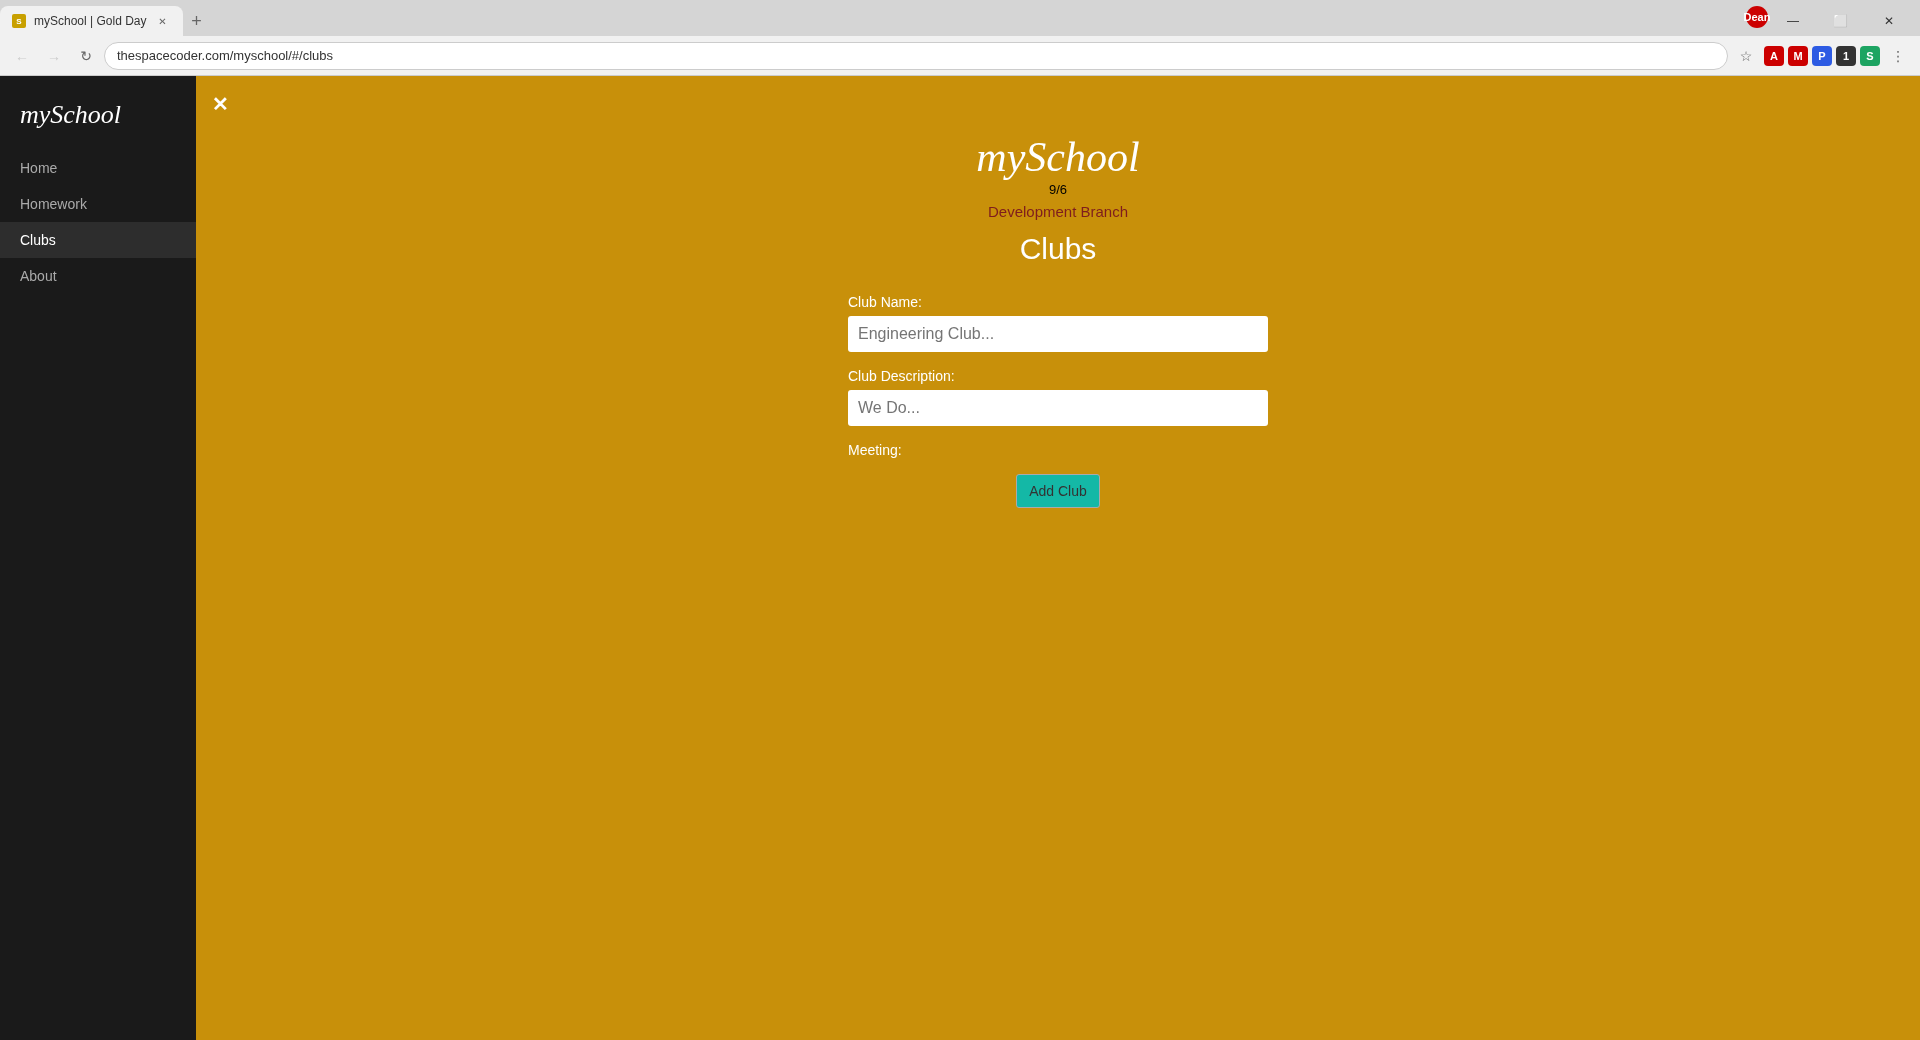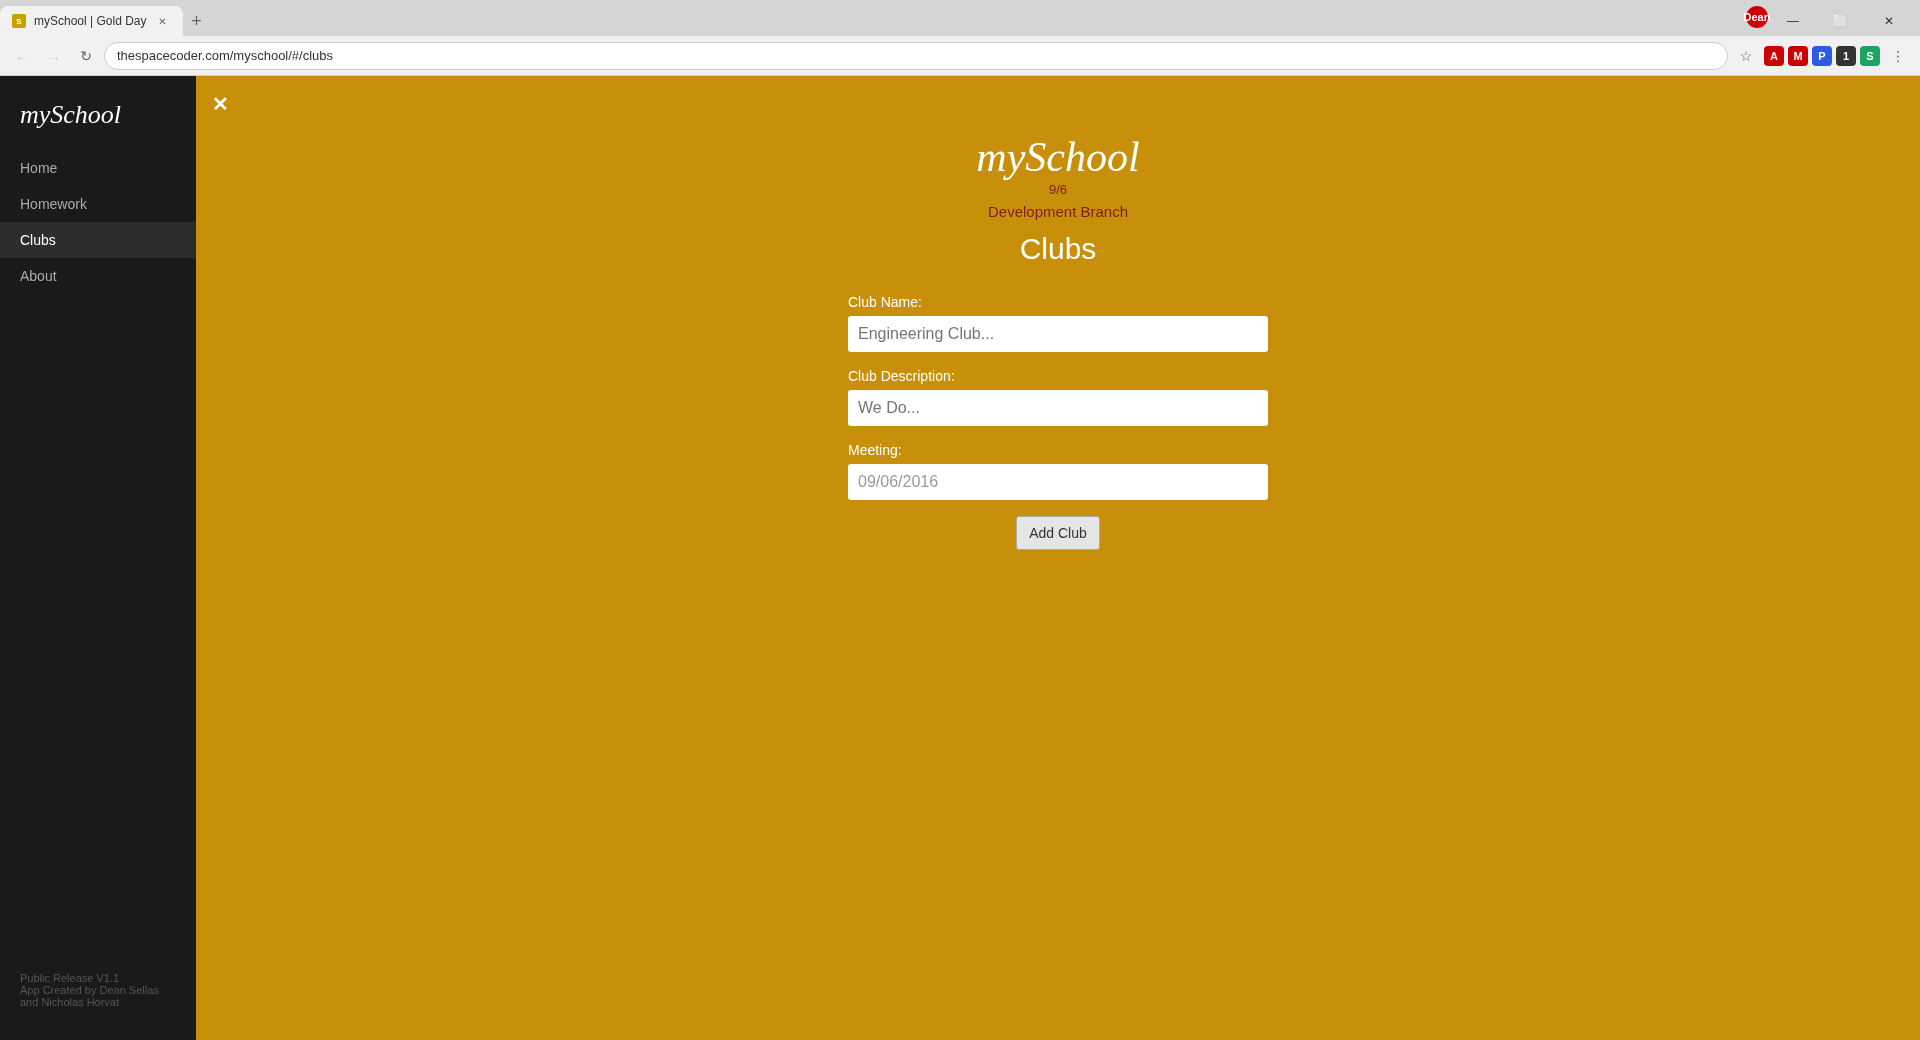--- a/index.html
+++ b/index.html
@@ -252,21 +252,21 @@
     .app-logo {
       font-size: 42px;
       font-style: italic;
       color: white;
       font-family: Georgia, serif;
       line-height: 1;
     }
 
     .version-text {
       font-size: 13px;
-      color: #7f1d1d;
+      color: #000000;
       margin-top: 4px;
     }
 
     .branch-text {
       font-size: 15px;
       color: #7f1d1d;
       margin-top: 6px;
     }
 
     .page-title {
@@ -301,21 +301,21 @@
       font-size: 16px;
       color: #999;
       background: white;
       outline: none;
     }
 
     .add-club-btn {
       display: block;
       margin: 16px auto 0 auto;
       padding: 8px 12px;
-      background: #e5e5e5;
+      background: #14b8a6;
       border: 1px solid #aaa;
       border-radius: 3px;
       font-size: 14px;
       color: #333;
       cursor: pointer;
     }
 
     
     .user-badge {
       background: #cc0000;
@@ -376,24 +376,20 @@
       <div class="sidebar-item">
         <span>Homework</span>
       </div>
       <div class="sidebar-item active">
         <span>Clubs</span>
       </div>
       <div class="sidebar-item">
         <span>About</span>
       </div>
     </div>
-    <div class="sidebar-footer">
-      <div>Public Release V1.1</div>
-      <div>App Created by Dean Sellas and Nicholas Horvat</div>
-    </div>
   </nav>
 
   <main class="main-content">
 
     <div class="close-btn">✕</div>
 
     <div class="page-header">
       <div class="app-logo">mySchool</div>
       <div class="version-text">9/6</div>
       <div class="branch-text">Development Branch</div>
@@ -407,21 +403,20 @@
         <input class="form-input" type="text" placeholder="Engineering Club..." style="">
       </div>
 
       <div class="form-group">
         <label class="form-label">Club Description:</label>
         <input class="form-input" type="text" placeholder="We Do..." style="">
       </div>
 
       <div class="form-group">
         <label class="form-label">Meeting:</label>
-        <input class="form-input" type="text" value="09/06/2016" style="">
       </div>
 
       <button class="add-club-btn">Add Club</button>
 
     </div>
 
   </main>
 
 </div>
 

